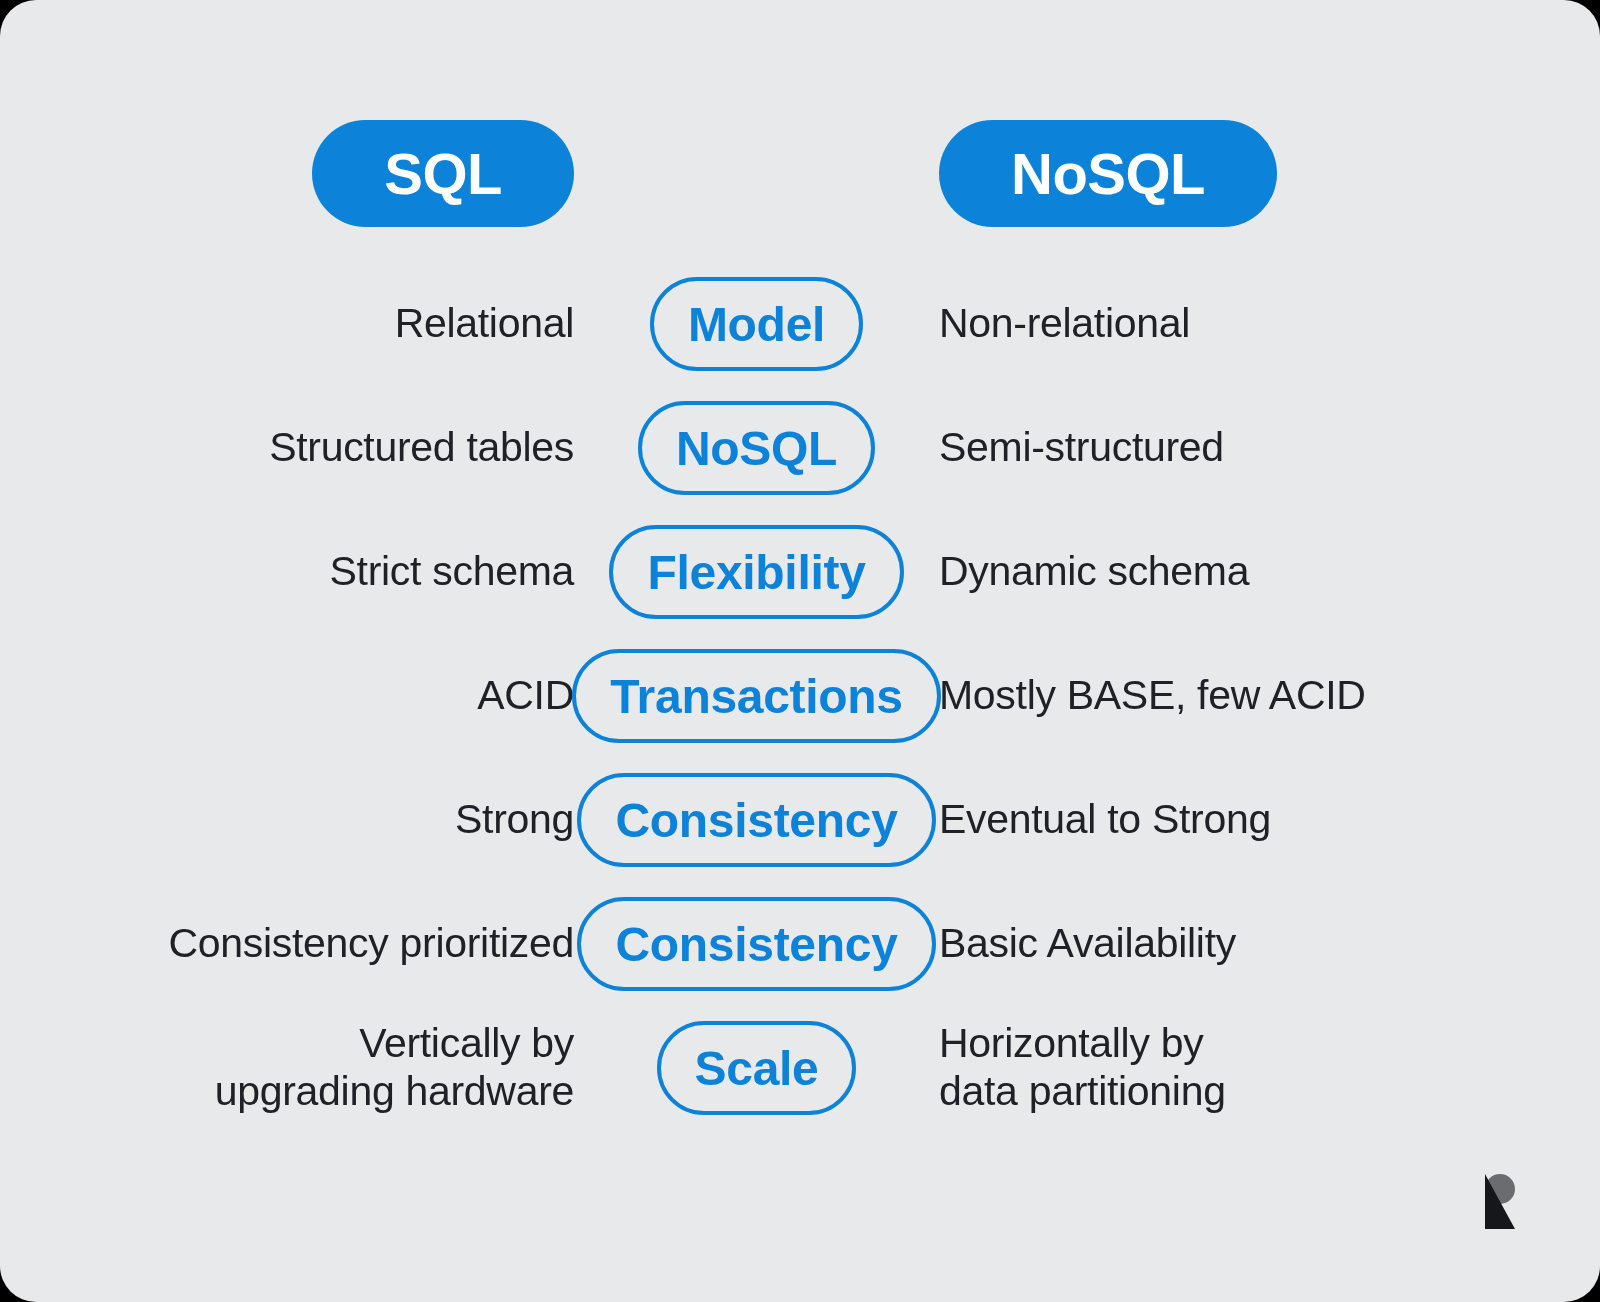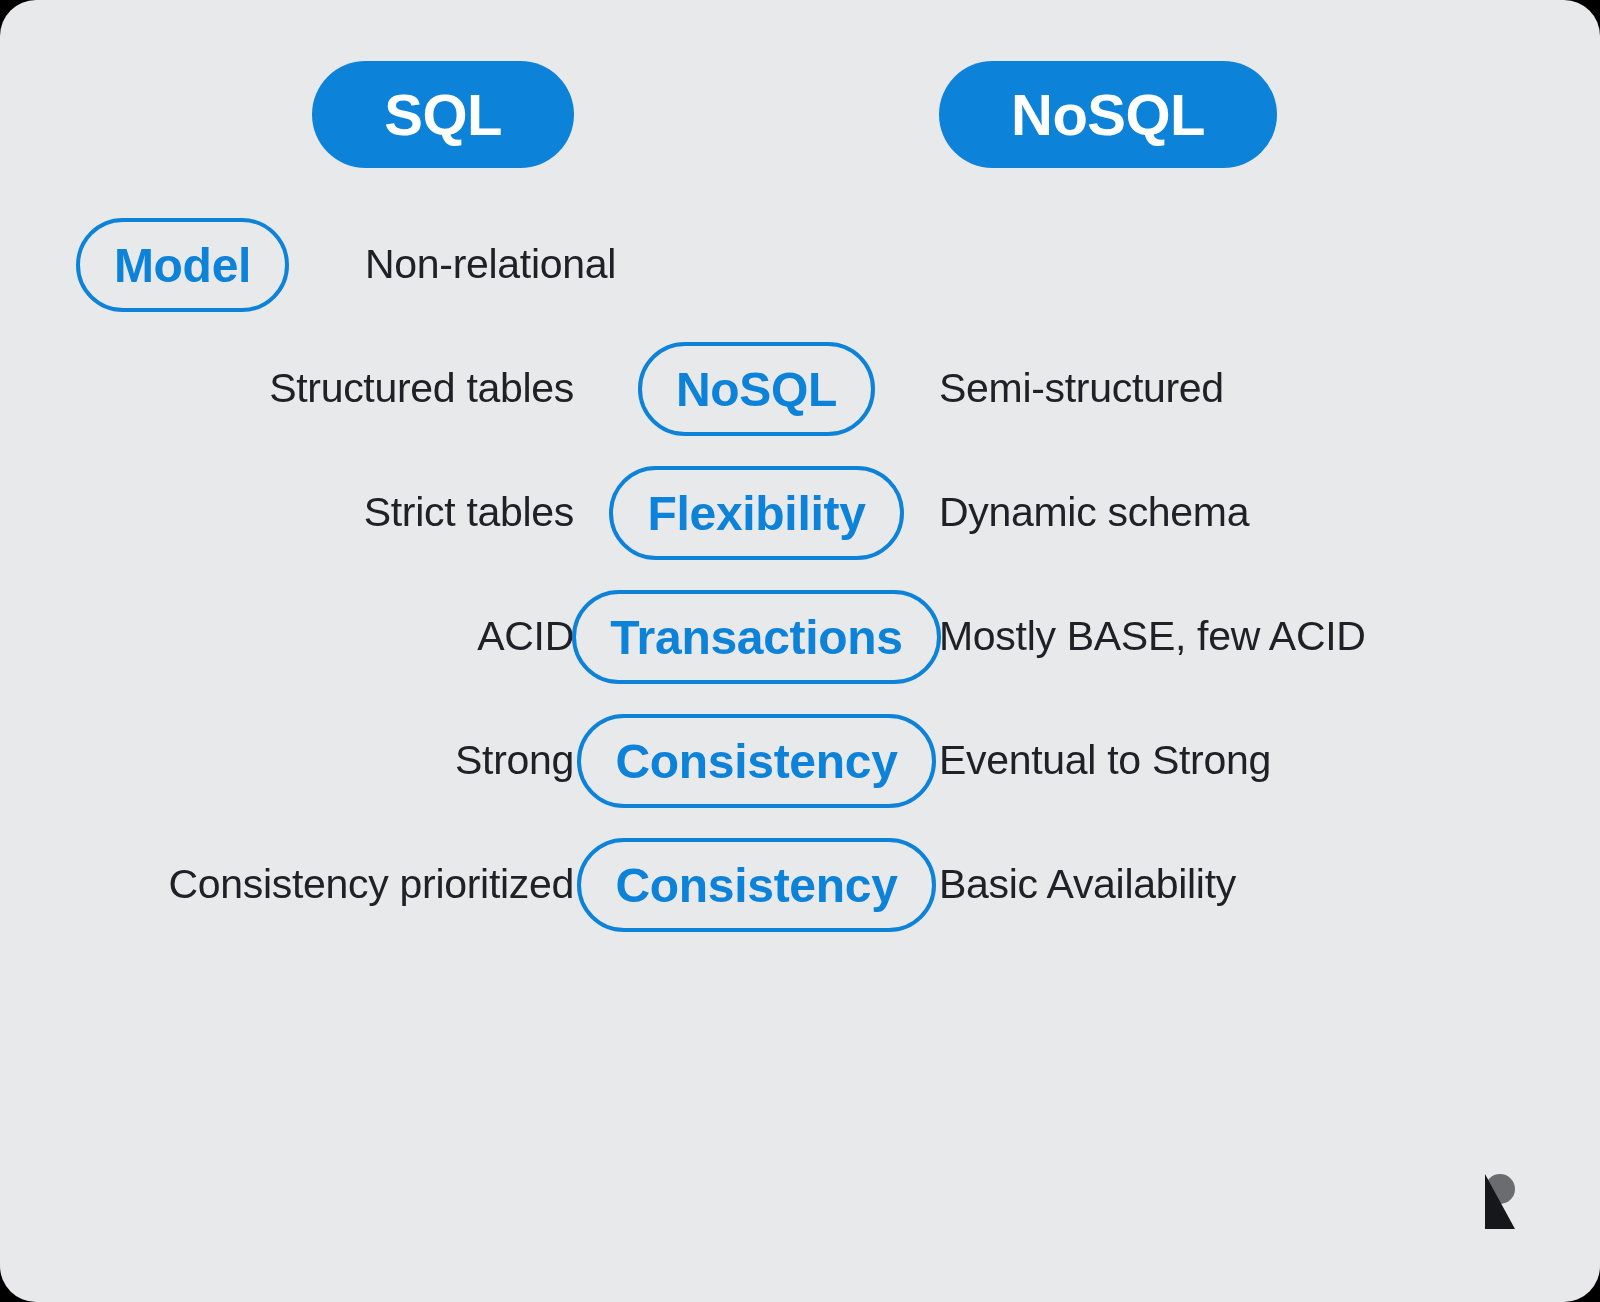--- a/index.html
+++ b/index.html
@@ -13,22 +13,21 @@
   .card {
     position: relative;
     width: 1600px;
     height: 1302px;
     background: #e8e9eb;
     border-radius: 36px;
     overflow: hidden;
     box-sizing: border-box;
   }
   .table {
-    padding-top: 54px;
-    margin-top: 7px;
+    padding-top: 120px;
   }
   .header-row {
     display: flex;
     align-items: center;
     margin-bottom: 35px;
   }
   .row {
     display: flex;
     align-items: center;
     height: 124px;
@@ -107,20 +106,23 @@
       <div class="cell-left">
         <span class="header-pill">SQL</span>
       </div>
       <div class="cell-mid"></div>
       <div class="cell-right">
         <span class="header-pill">NoSQL</span>
       </div>
     </div>
 
     <div class="row">
+      <div class="cell-left">
+          <span class="side-text">Relational</span>
+        </div>
       <div class="cell-mid">
           <span class="attr-pill">Model</span>
         </div>
       <div class="cell-right">
           <span class="side-text">Non-relational</span>
         </div>
     </div>
 
     <div class="row">
       <div class="cell-left">
@@ -129,21 +131,21 @@
       <div class="cell-mid">
           <span class="attr-pill">NoSQL</span>
         </div>
       <div class="cell-right">
           <span class="side-text">Semi-structured</span>
         </div>
     </div>
 
     <div class="row">
       <div class="cell-left">
-          <span class="side-text">Strict tables</span>
+          <span class="side-text">Strict schema</span>
         </div>
       <div class="cell-mid">
           <span class="attr-pill">Flexibility</span>
         </div>
       <div class="cell-right">
           <span class="side-text">Dynamic schema</span>
         </div>
     </div>
 
     <div class="row">
@@ -175,20 +177,33 @@
           <span class="side-text">Consistency prioritized</span>
         </div>
       <div class="cell-mid">
           <span class="attr-pill">Consistency</span>
         </div>
       <div class="cell-right">
           <span class="side-text">Basic Availability</span>
         </div>
     </div>
 
+    <div class="row">
+      <div class="cell-left">
+          <span class="side-text">Vertically by
+upgrading hardware</span>
+        </div>
+      <div class="cell-mid">
+          <span class="attr-pill">Scale</span>
+        </div>
+      <div class="cell-right">
+          <span class="side-text">Horizontally by
+data partitioning</span>
+        </div>
+    </div>
 
   </div>
 
   <svg class="logo" viewBox="0 0 30 55" xmlns="http://www.w3.org/2000/svg" aria-hidden="true">
     <circle cx="15" cy="15" r="15" fill="#6b6c70"></circle>
     <polygon points="0,0 0,55 30,55" fill="#16171a"></polygon>
   </svg>
 </div>
 
 </body></html>

